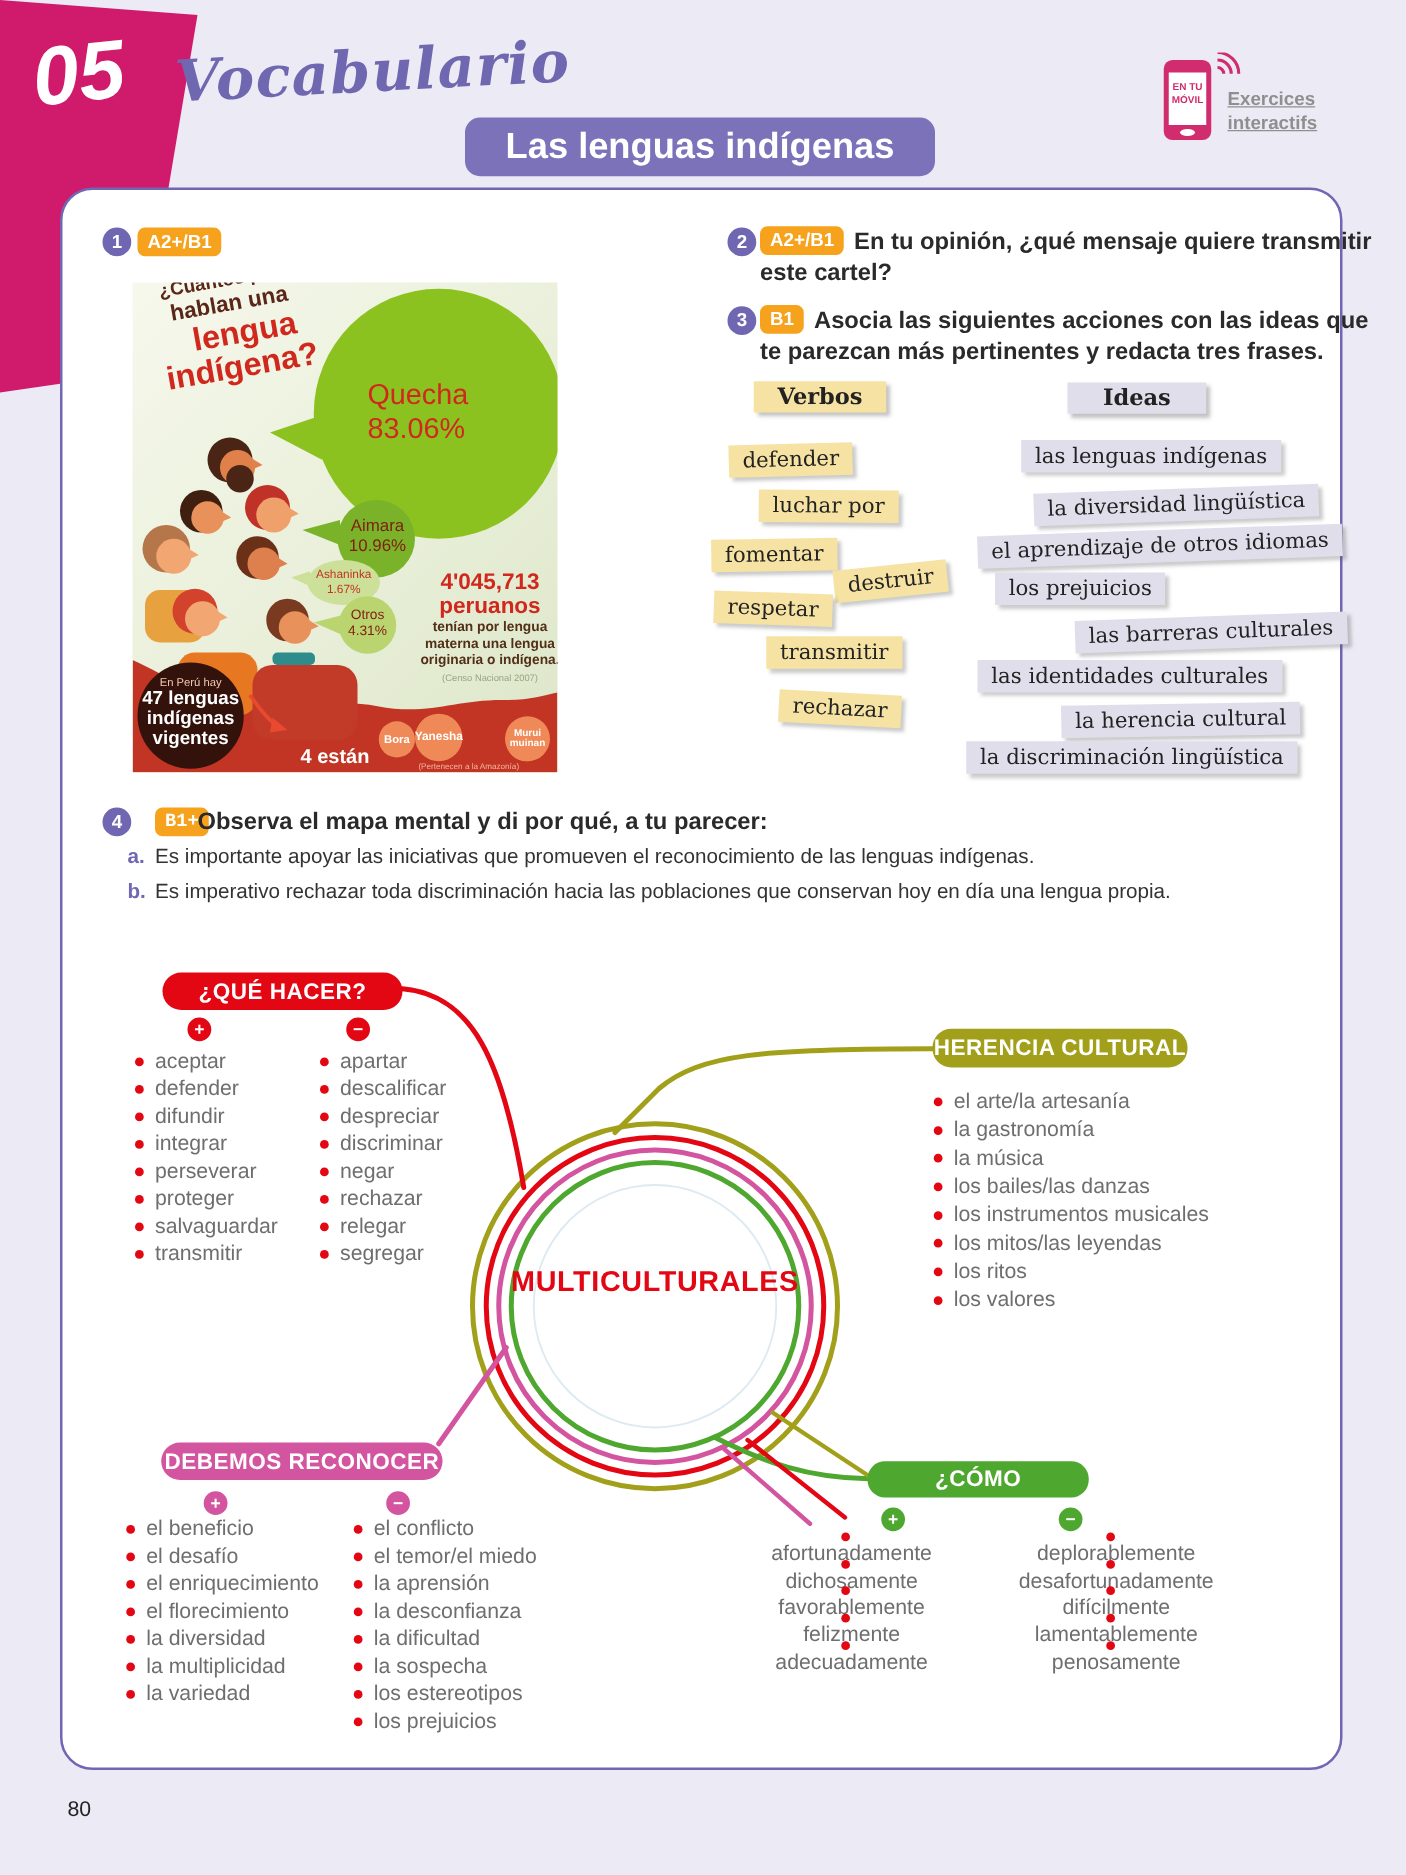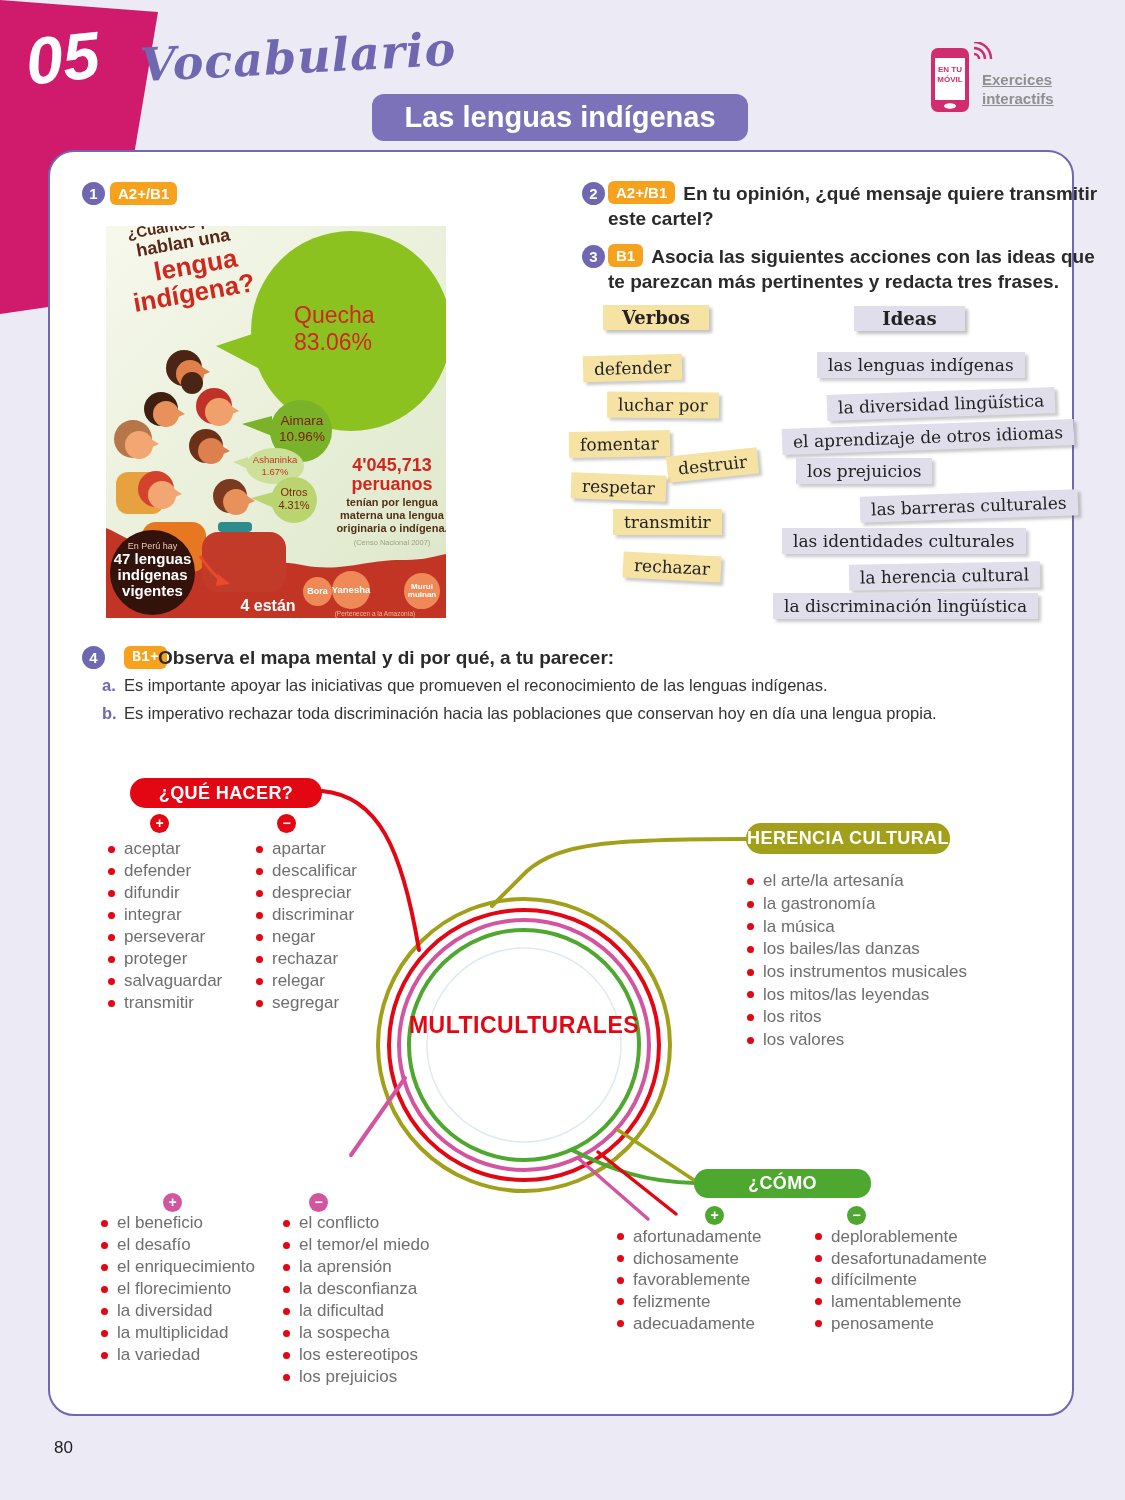--- a/index.html
+++ b/index.html
@@ -84,21 +84,21 @@
   .pill-her{left:746px;top:823px;width:204px;height:31px;line-height:31px;border-radius:15px;background:#A2A01A;}
   .pill-deb{left:129px;top:1154px;width:225px;height:30px;line-height:30px;border-radius:15px;background:#D4559F;}
   .pill-como{left:694px;top:1169px;width:177px;height:29px;line-height:29px;border-radius:14px;background:#4EA72E;}
   .sign{position:absolute;width:19px;height:19px;border-radius:50%;color:#fff;font-weight:bold;font-size:14px;text-align:center;line-height:18px;z-index:3;}
   .sign.red{background:#E30613;} .sign.pink{background:#D4559F;} .sign.green{background:#4EA72E;}
   .center-label{position:absolute;left:374px;top:1012px;width:300px;text-align:center;color:#E30613;font-weight:bold;font-size:23px;line-height:27px;letter-spacing:.5px;z-index:3;}
   .vlist{position:absolute;z-index:3;}
   .li{display:flex;align-items:center;height:22px;}
   .dot{width:7px;height:7px;border-radius:50%;background:#E30613;margin-right:9px;flex:0 0 7px;}
   .txt{font-size:17px;color:#6E6E6E;white-space:nowrap;}
-  .her-list .li{height:22.7px;} .como-list .li{height:21.7px;}
+  .her-list .li{height:22.7px;} .como-list .li{height:21.7px;flex-direction:column;}
   .q-plus{left:108px;top:838px;} .q-minus{left:256px;top:838px;}
   .her-list{left:747px;top:870px;}
   .deb-plus{left:101px;top:1212px;} .deb-minus{left:283px;top:1212px;}
   .como-plus{left:617px;top:1226px;} .como-minus{left:815px;top:1226px;}
 </style>
 </head>
 <body>
 
 <div id="page">
 
@@ -307,20 +307,21 @@
       <path d="M578 1158 L648 1219" stroke="#D4559F" stroke-width="3.5"></path>
     </g>
   </svg>
 
   <div class="center-label">
     <div>MULTICULTURALES</div>
   </div>
 
   <div class="pill pill-que">¿QUÉ HACER?</div>
   <div class="pill pill-her">HERENCIA CULTURAL</div>
+  <div class="pill pill-deb">DEBEMOS RECONOCER</div>
   <div class="pill pill-como">¿CÓMO HACERLO?</div>
 
   <div class="sign red" style="left:150px;top:814px;">+</div>
   <div class="sign red" style="left:277px;top:814px;">−</div>
   <div class="sign pink" style="left:163px;top:1193px;">+</div>
   <div class="sign pink" style="left:309px;top:1193px;">−</div>
   <div class="sign green" style="left:705px;top:1206px;">+</div>
   <div class="sign green" style="left:847px;top:1206px;">−</div>
 
   <div class="vlist q-plus">

